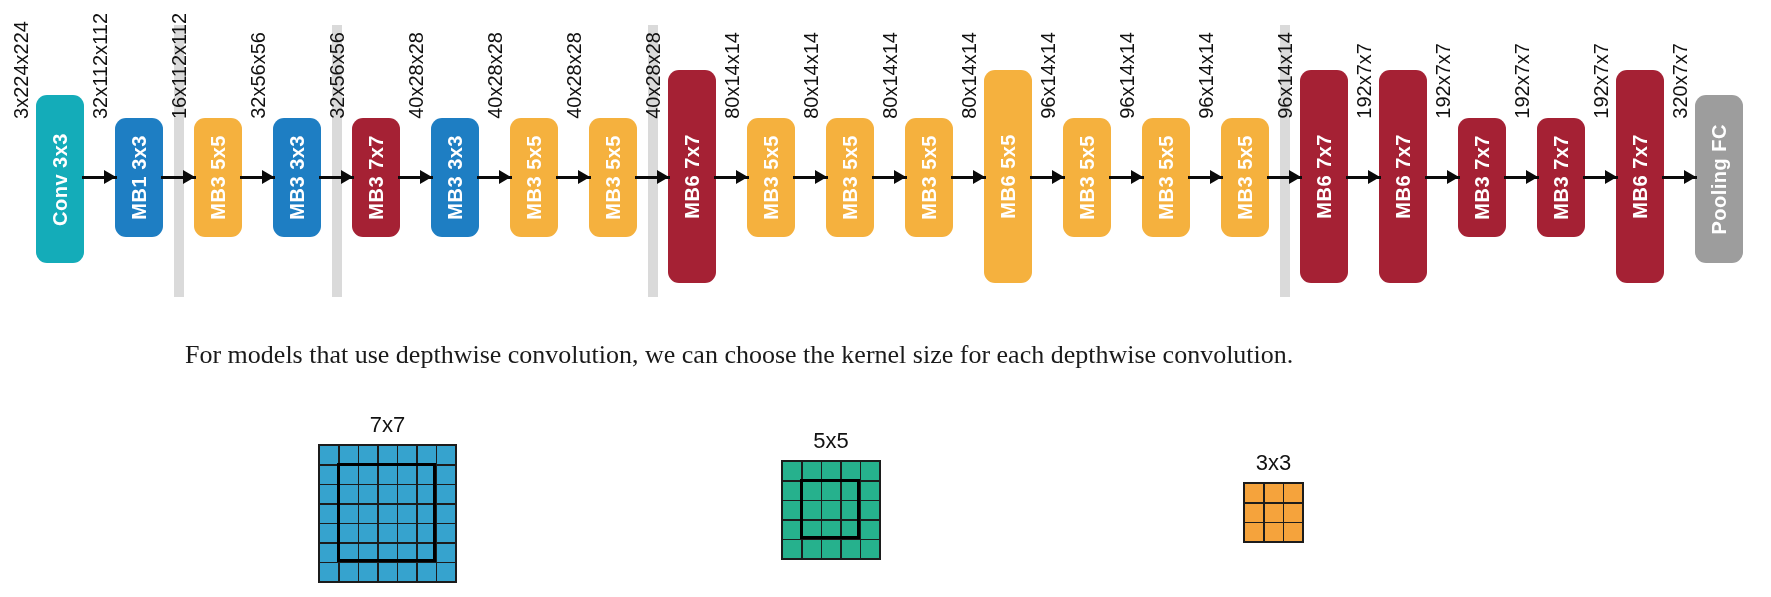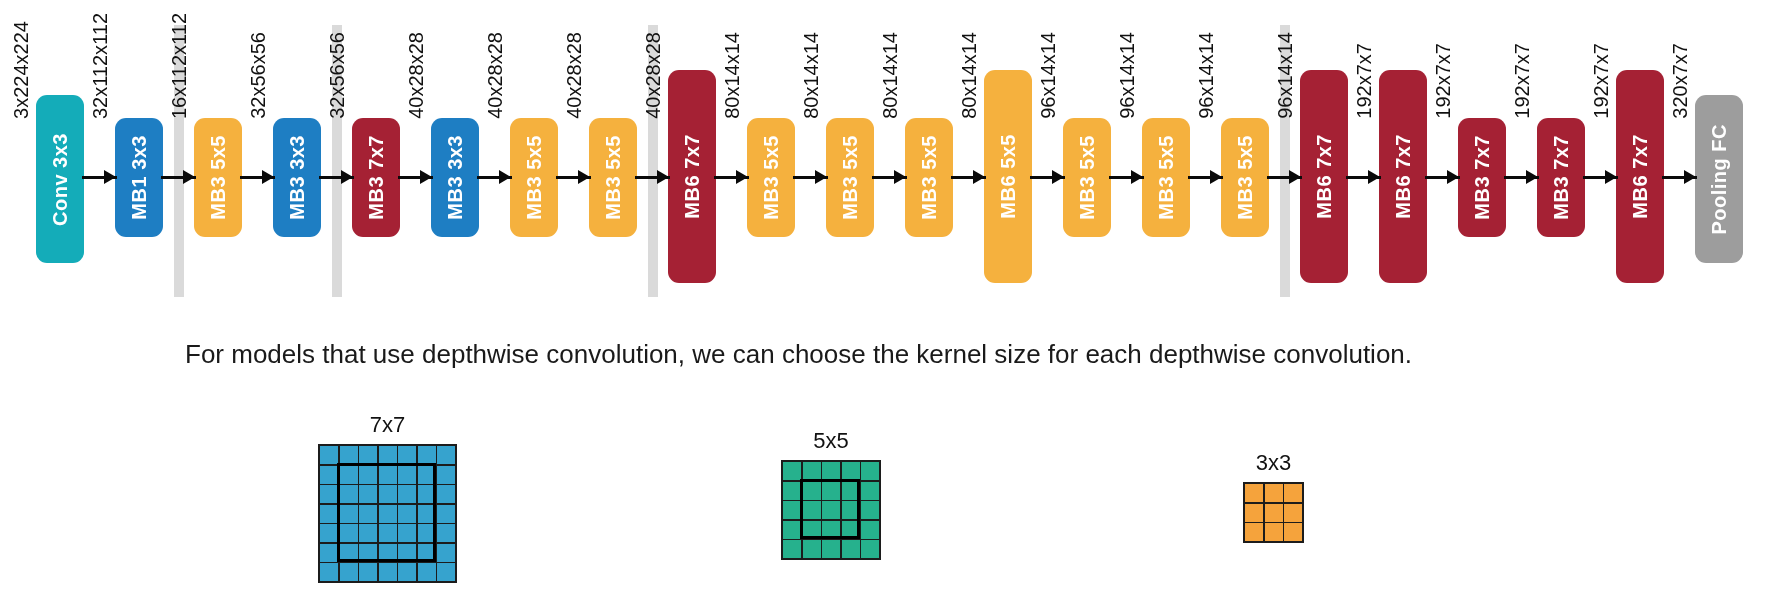--- a/index.html
+++ b/index.html
@@ -32,21 +32,21 @@
   }
   .conn .vbar{position:absolute;left:50%;margin-left:-5px;top:25px;height:272px;width:10px;background:#dadada;z-index:0;}
   .dim{
     position:absolute;left:50%;bottom:191px;z-index:2;
     writing-mode:vertical-rl;transform:translateX(-50%) rotate(180deg);
     font-size:20px;color:#111111;white-space:nowrap;
   }
   
   .caption{
     position:absolute;left:185px;top:340px;
-    font-size:26px;line-height:1.15;color:#1a1a1a;
+    font-size:26px;line-height:1.15;color:#1a1a1a;font-family:Liberation Serif, serif;
   }
   
   .kfig{position:absolute;display:flex;flex-direction:column;align-items:center;}
   .kfig-0{left:318px;top:412px;}
   .kfig-1{left:781px;top:428px;}
   .kfig-2{left:1243px;top:450px;}
   .klabel{font-size:22px;color:#111111;line-height:26px;margin-bottom:6px;}
   .kgrid{position:relative;background:#1c1c1c;border:2px solid #1c1c1c;display:grid;gap:1.5px;}
   .kcell{width:18px;height:18px;}
   .kinner{position:absolute;border:3px solid #000000;box-sizing:border-box;pointer-events:none;}

